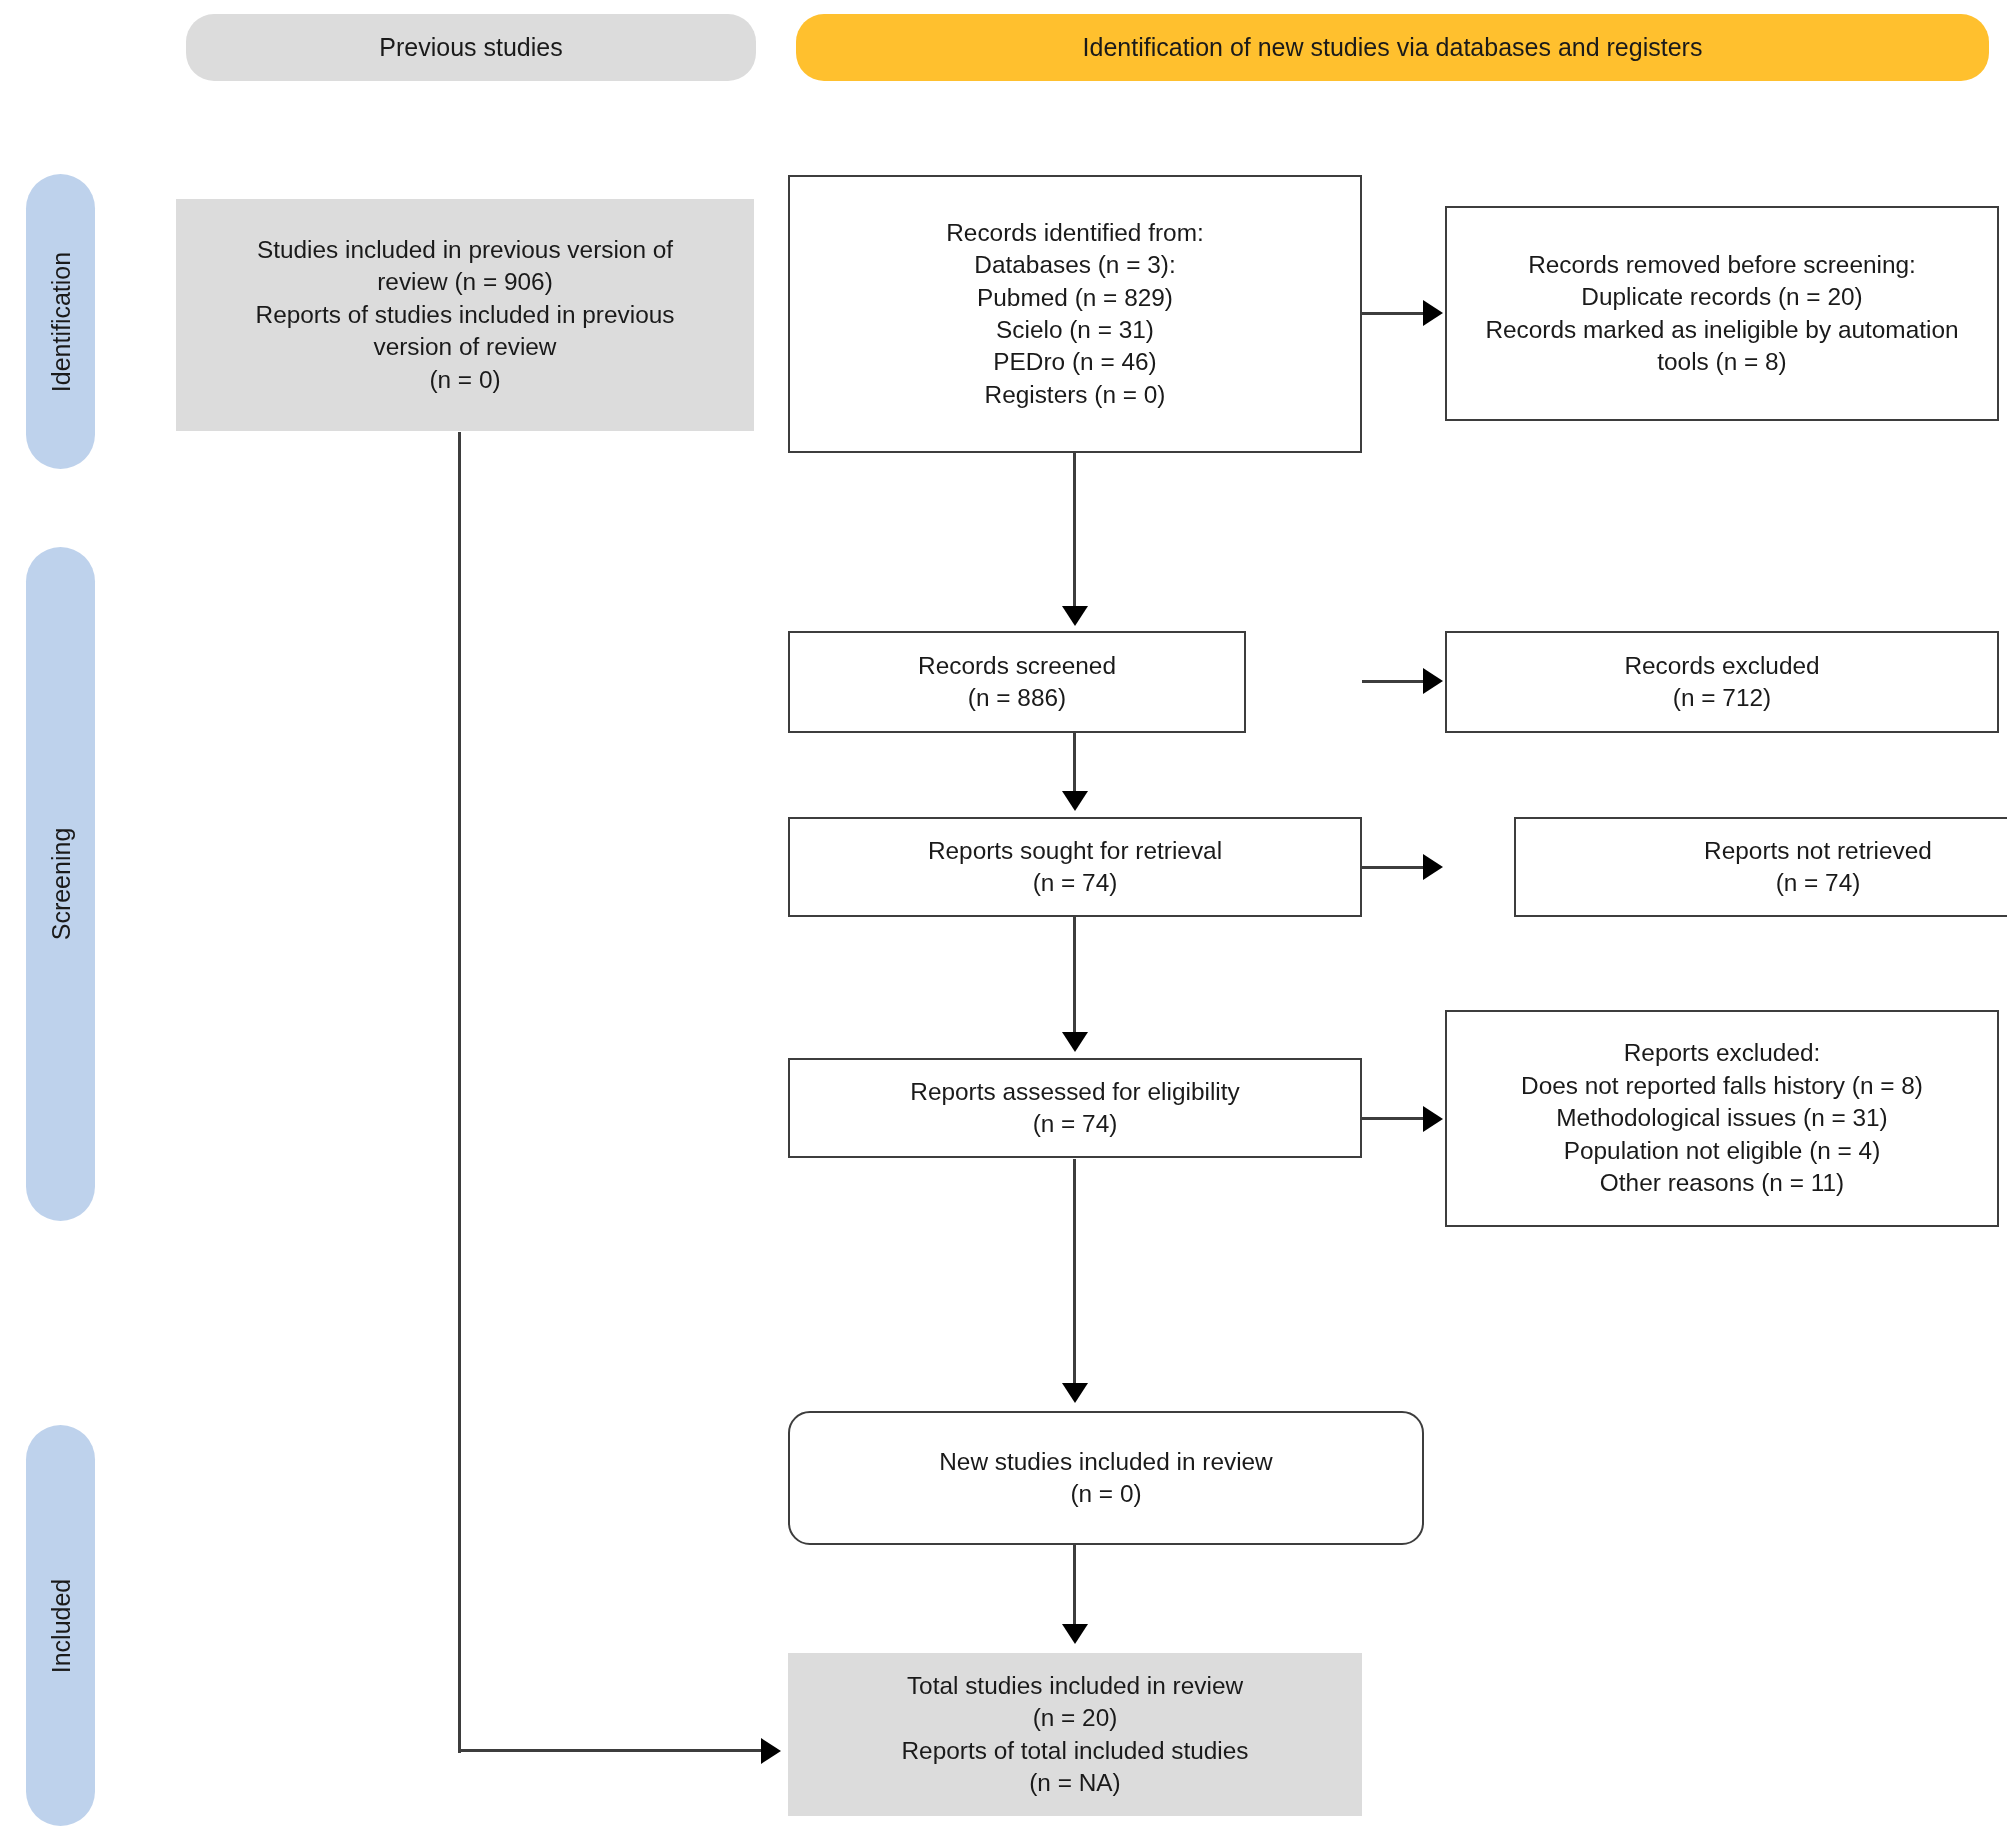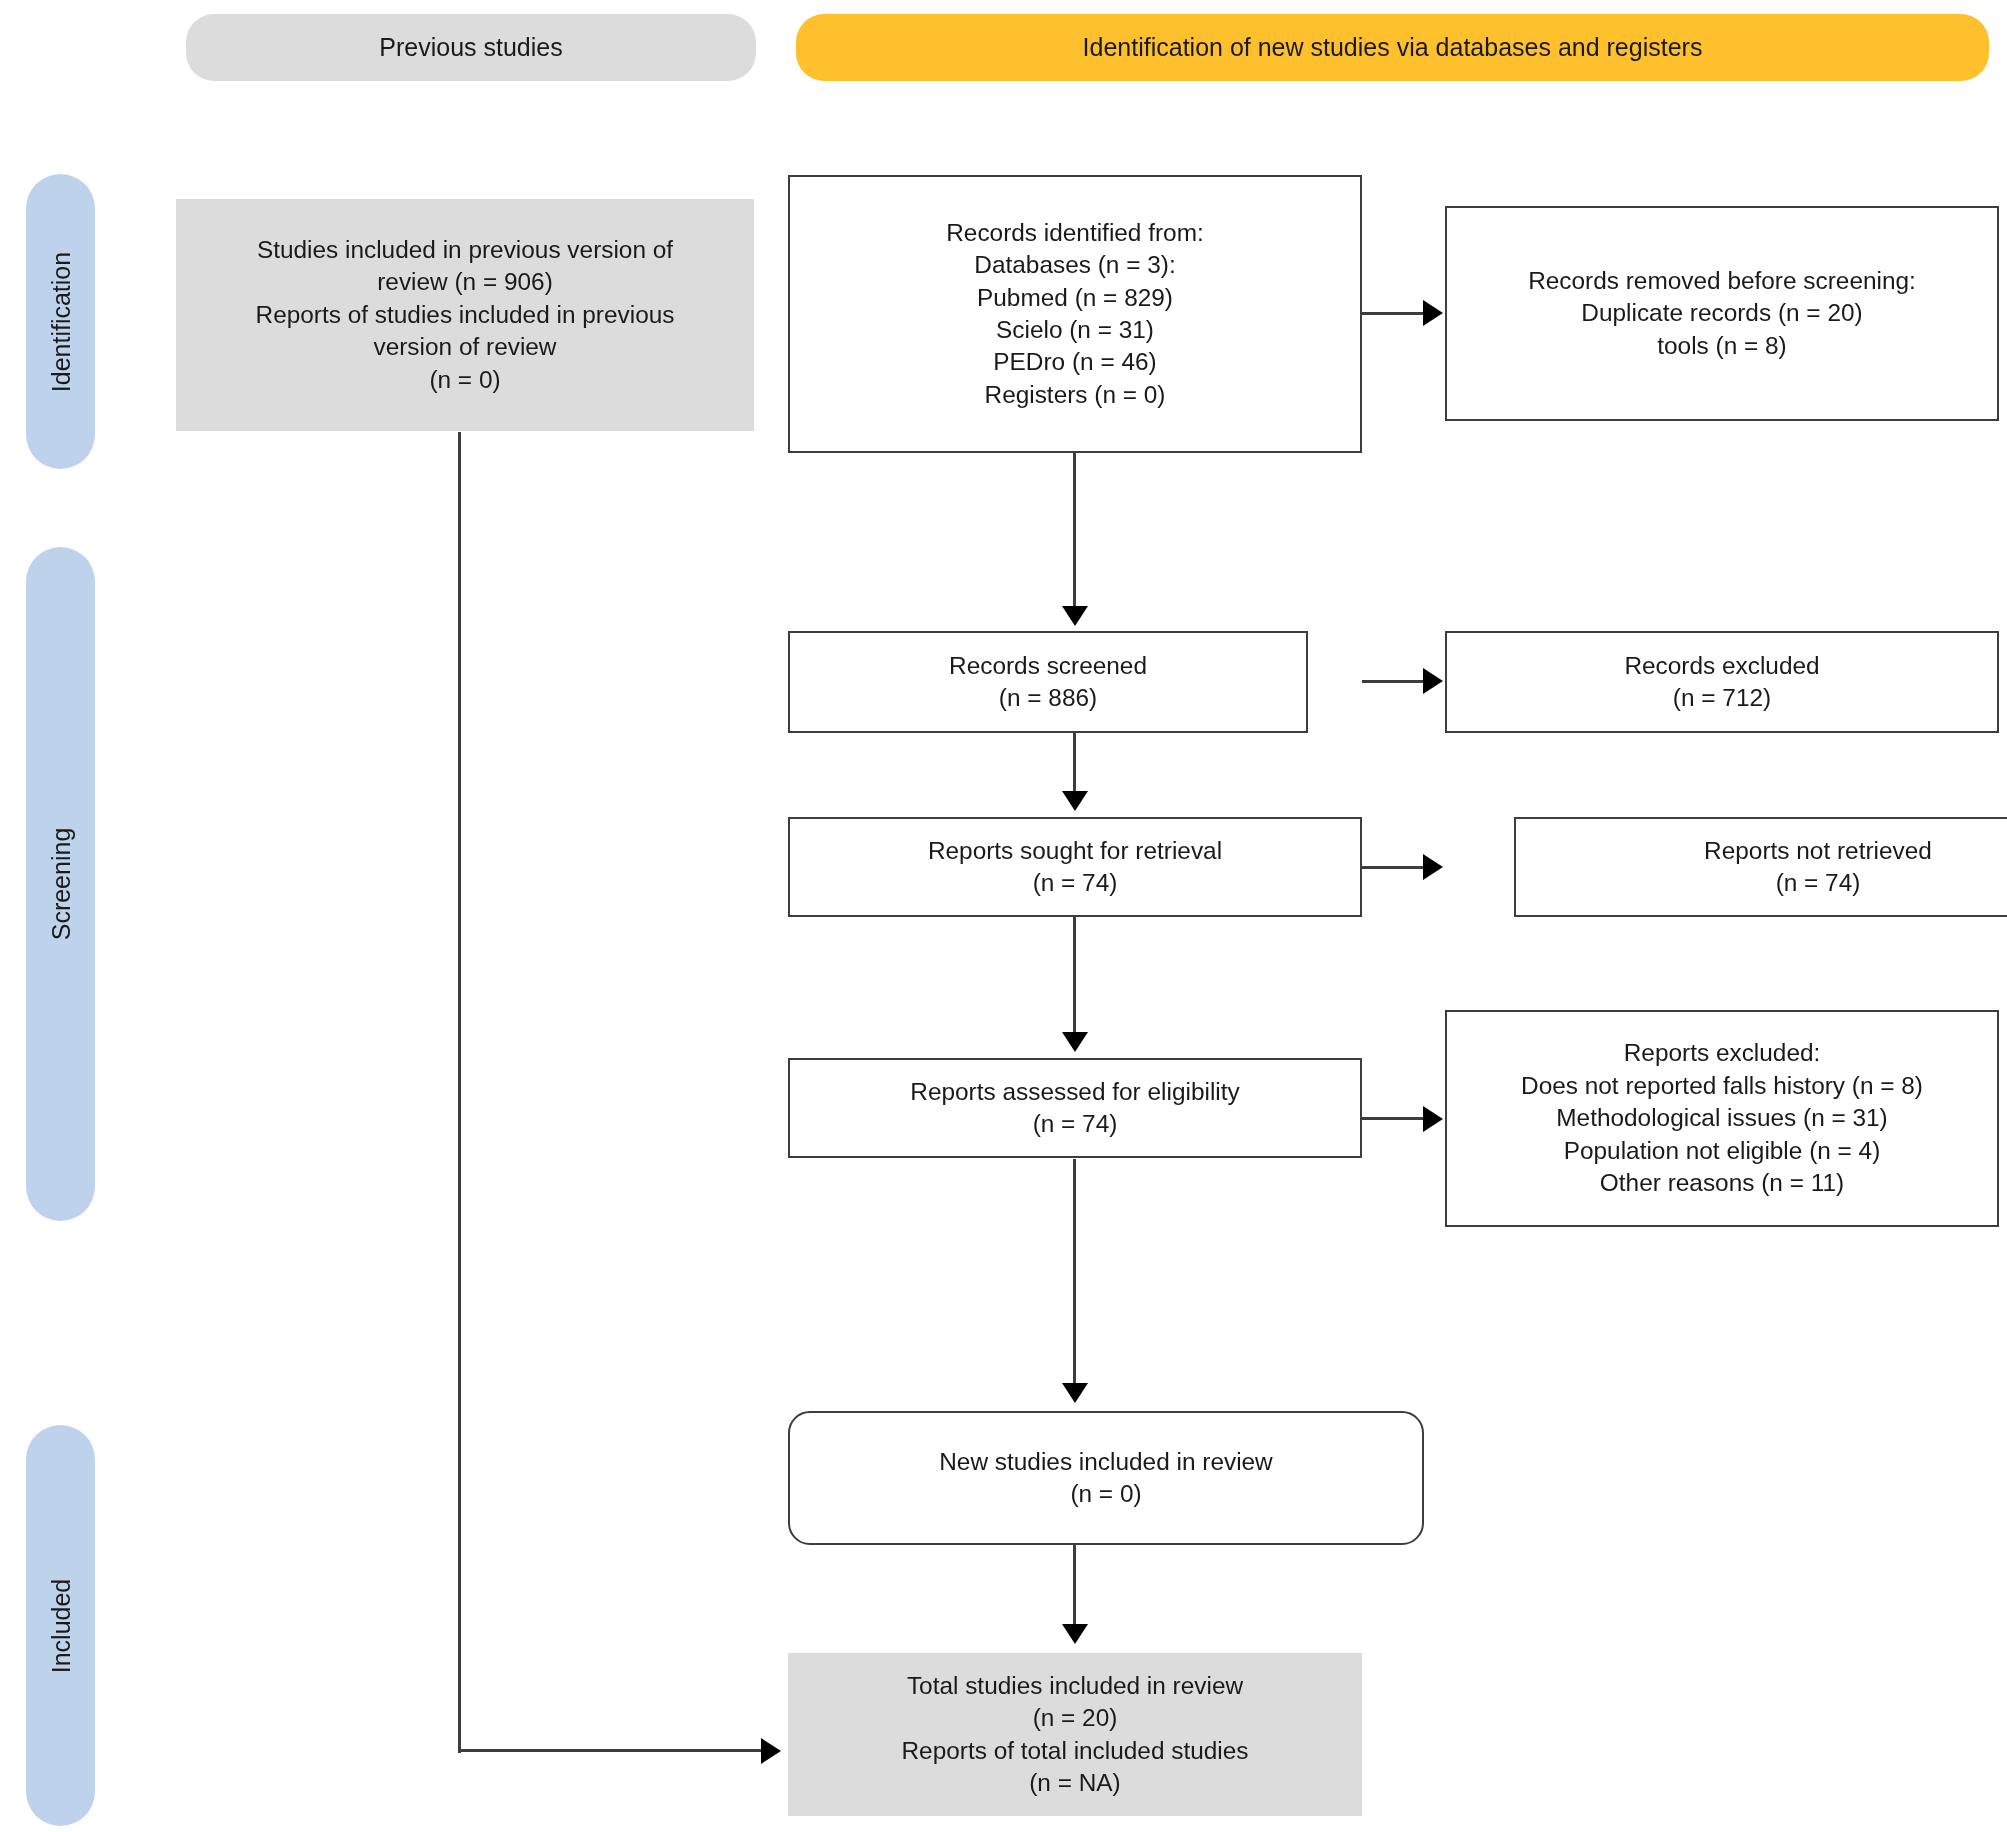--- a/index.html
+++ b/index.html
@@ -74,21 +74,21 @@
   .box.shaded{
     background:#dcdcdc;
     border:none;
   }
   .box .ln{ display:block; white-space:nowrap; }
 
   
   .n-prev-studies   { left:176px;  top:199px;  width:578px; height:232px; }
   .n-identified     { left:788px;  top:175px;  width:574px; height:278px; }
   .n-removed        { left:1445px; top:206px;  width:554px; height:215px; }
-  .n-screened       { left:788px;  top:631px;  width:520px; height:102px; }
+  .n-screened       { left:788px;  top:631px;  width:458px; height:102px; }
   .n-excluded       { left:1445px; top:631px;  width:554px; height:102px; }
   .n-sought         { left:788px;  top:817px; width:574px; height:100px; }
   .n-notretrieved   { left:1514px; top:817px; width:608px; height:100px; }
   .n-assessed       { left:788px;  top:1058px; width:574px; height:100px; }
   .n-repexcluded    { left:1445px; top:1010px; width:554px; height:217px; }
   .n-newstudies     { left:788px;  top:1411px; width:636px; height:134px;border-radius:22px; }
   .n-total          { left:788px;  top:1653px; width:574px; height:163px; }
 
   
   .conn{ position:absolute; background:#3d3d3d; }
@@ -141,20 +141,21 @@
     <span class="ln">Databases (n = 3):</span>
     <span class="ln">Pubmed (n =  829)</span>
     <span class="ln">Scielo (n =  31)</span>
     <span class="ln">PEDro (n =  46)</span>
     <span class="ln">Registers (n = 0)</span>
   </div>
 
   <div class="box n-removed">
     <span class="ln">Records removed before screening:</span>
     <span class="ln">Duplicate records (n = 20)</span>
+    <span class="ln">Records marked as ineligible by automation</span>
     <span class="ln">tools (n = 8)</span>
   </div>
 
   <div class="box n-screened">
     <span class="ln">Records screened</span>
     <span class="ln">(n = 886)</span>
   </div>
 
   <div class="box n-excluded">
     <span class="ln">Records excluded</span>

